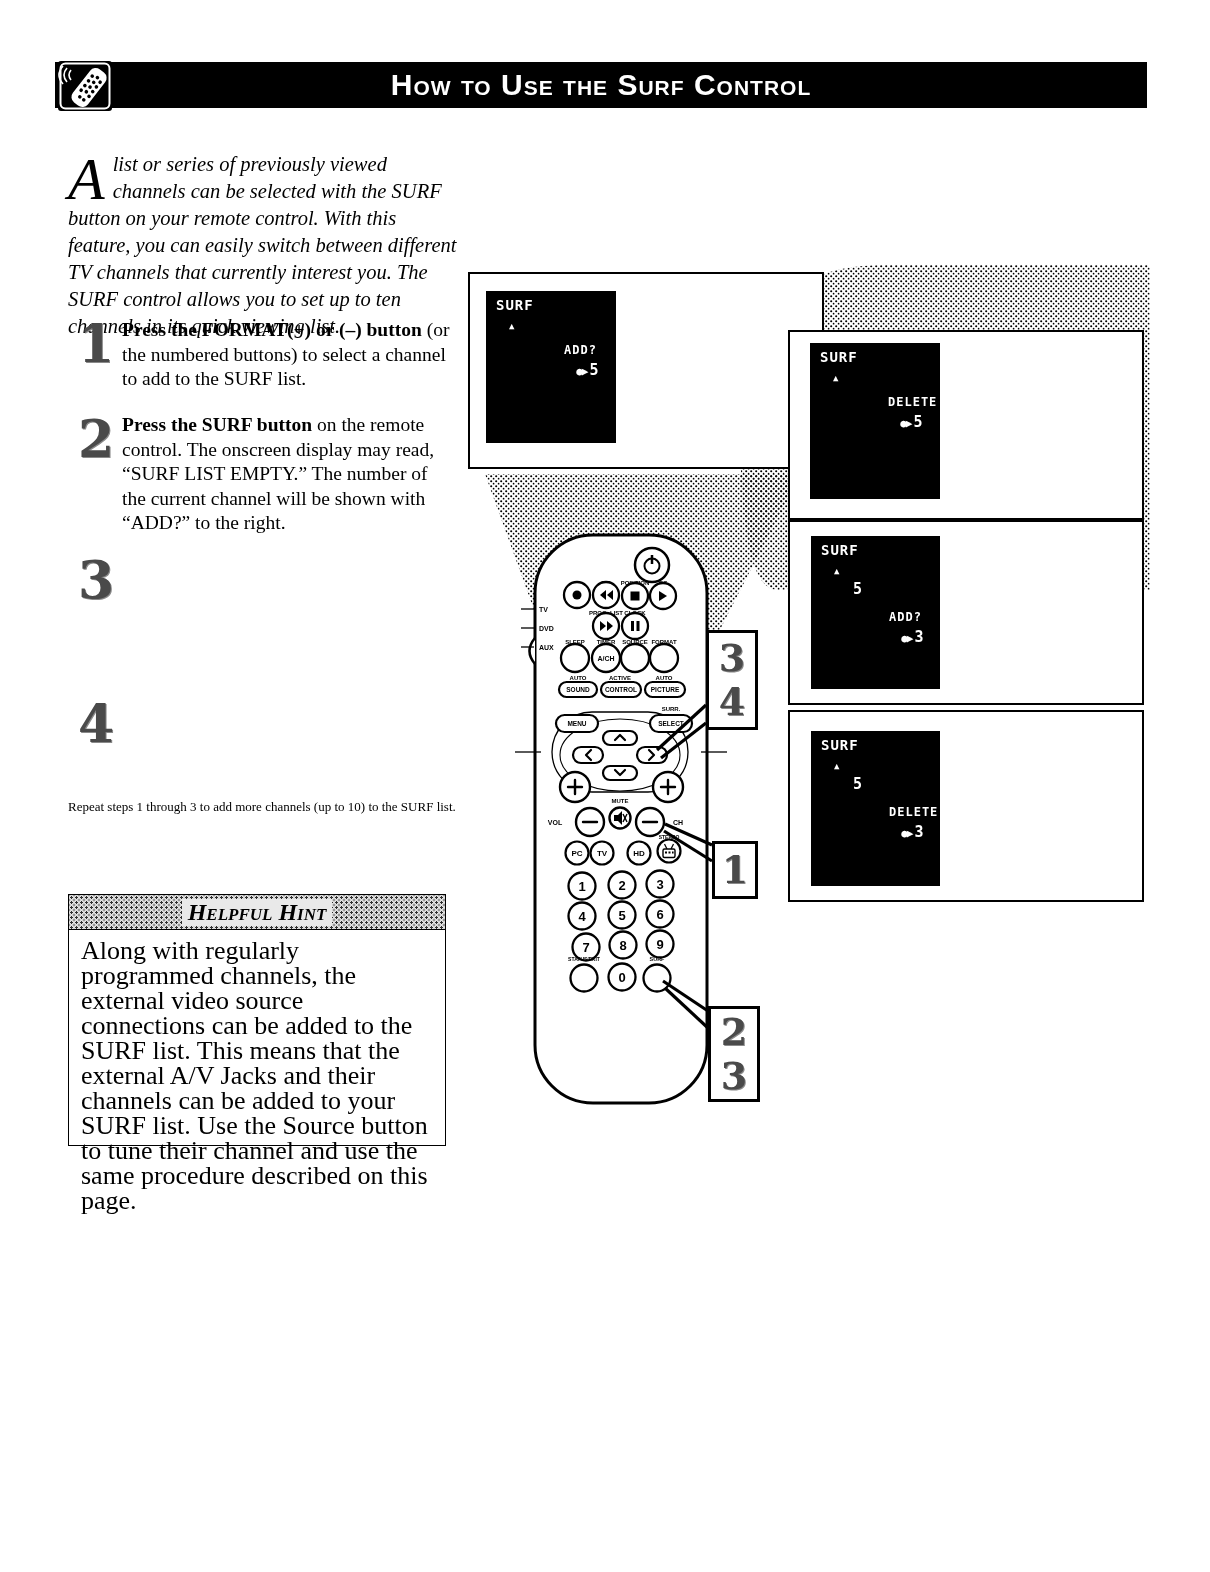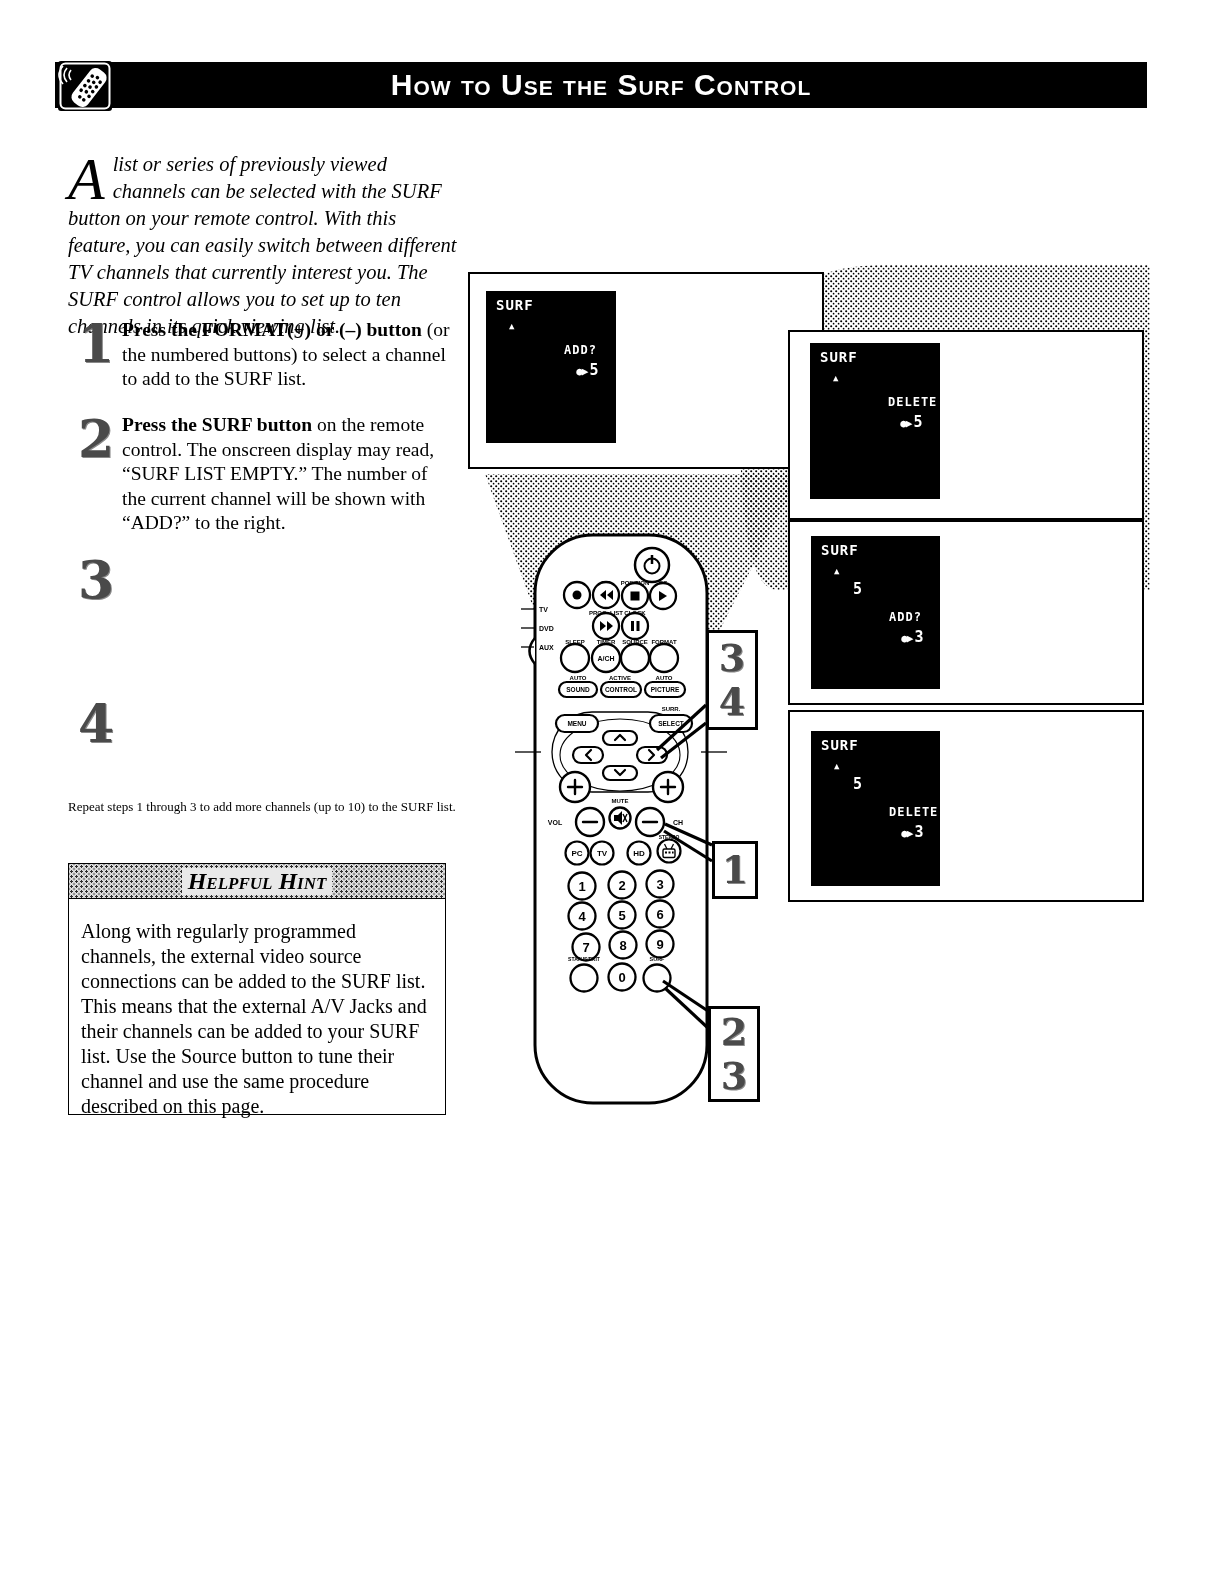--- a/index.html
+++ b/index.html
@@ -18,29 +18,29 @@
   #intro{left:68px;top:130px;width:394px;font-style:italic;font-size:20.5px;line-height:27px;text-align:left;}
   #dropcap{float:left;font-size:60px;line-height:46px;margin:5px 8px 0 0;font-style:italic;}
   .step{position:absolute;left:68px;width:388px;}
   .step-num{position:absolute;left:10px;top:0;font-size:52px;font-weight:bold;color:#4a4a4a;
             font-family:"DejaVu Serif",serif;line-height:52px;
             text-shadow:1px 1px 0 #8a8a8a;}
   .step-text{margin-left:54px;font-size:19.5px;line-height:24.5px;}
   #repeat-note{left:68px;top:782px;width:388px;font-size:13px;line-height:24.5px;}
 
   
-  #hint-box{left:68px;top:863px;width:376px;height:250px;border:1.5px solid #000;background:#fff;}
+  #hint-box{left:68px;top:894px;width:376px;height:250px;border:1.5px solid #000;background:#fff;}
   #hint-title-band{height:34px;border-bottom:1.5px solid #000;
      background-color:#e2e2e2;
      background-image:radial-gradient(#2e2e2e 1px, rgba(0,0,0,0) 1.3px),radial-gradient(#2e2e2e .8px, rgba(0,0,0,0) 1.1px);
      background-size:5px 5px,5px 5px;background-position:0 0,2.5px 2.5px;
      display:flex;align-items:center;justify-content:center;}
   #hint-title{font-style:italic;font-weight:bold;font-variant:small-caps;font-size:24px;
               background:#e9e9e9;padding:0 6px;}
-  #hint-body{padding:20px 12px 0 12px;font-size:20px;line-height:25px;}
+  #hint-body{padding:8px 12px 0 12px;font-size:26px;line-height:25px;}
 
   
   .frame{position:absolute;background:#fff;border:2px solid #000;z-index:1;}
   .osd{position:absolute;background:#000;color:#fff;
        font-family:"DejaVu Sans Mono",monospace;font-weight:bold;}
   .osd-title{position:absolute;left:10px;top:6px;font-size:14px;letter-spacing:1px;}
   .osd-arrow{position:absolute;left:23px;top:30px;font-size:9px;}
   .osd-plain-ch{position:absolute;left:42px;top:44px;font-size:15px;}
   .osd-row{position:absolute;left:18px;font-size:15px;white-space:pre;}
   .osd-marker{font-size:11px;letter-spacing:-1px;margin-right:2px;}

